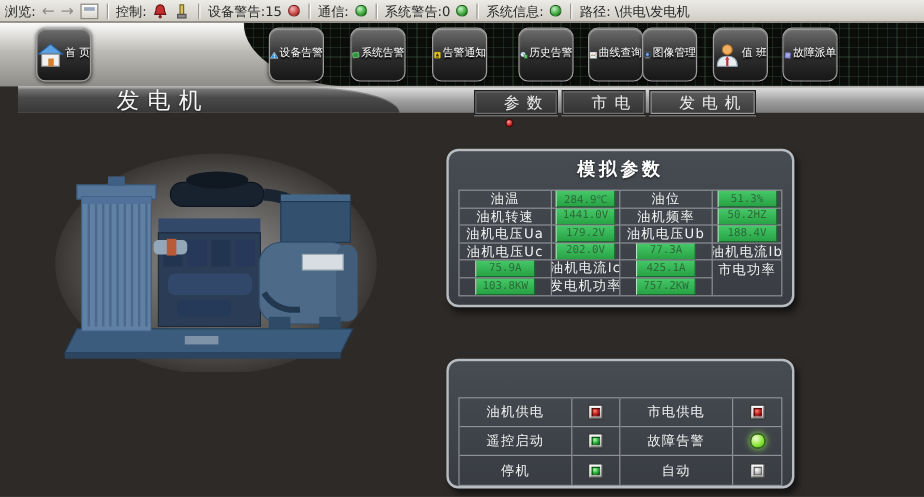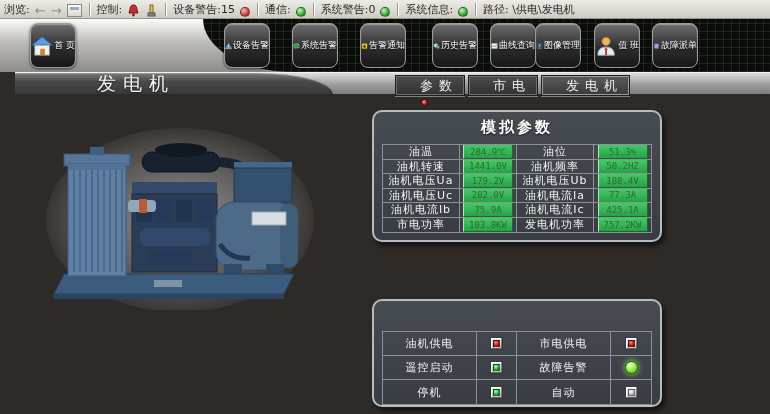--- a/index.html
+++ b/index.html
@@ -3,21 +3,21 @@
 <meta charset="utf-8">
 <style>
   * { margin:0; padding:0; box-sizing:border-box; }
   body { font-family:"DejaVu Sans","Liberation Sans",sans-serif; background:#555; }
   .screen { position:relative; width:770px; height:414px; overflow:hidden; background:#2d2a27; }
 
   
   .menubar { position:absolute; top:0; left:0; right:0; height:19px;
     background:linear-gradient(#ecebe6,#cfccc3); border-bottom:1px solid #98958c;
     display:flex; align-items:center; padding:0 4px; gap:7px; font-size:11px; color:#2a2a2a; white-space:nowrap; }
-  .mb-group { display:flex; align-items:flex-end; gap:5px; }
+  .mb-group { display:flex; align-items:center; gap:5px; }
   .mb-sep { width:1px; height:13px; background:#9a9890; box-shadow:1px 0 0 #fff; }
   .mb-arrow { color:#8f8d86; font-size:13px; line-height:1; cursor:pointer; }
   .mb-winbtn { width:15px; height:13px; border:1px solid #8a887f; background:linear-gradient(#ffffff,#d8d5cc);
     position:relative; cursor:pointer; }
   .mb-winbtn::after { content:""; position:absolute; left:2px; top:2px; right:2px; height:3px; background:#9aa8c0; }
   .sphere { width:10px; height:10px; border-radius:50%; border:1px solid rgba(0,0,0,.35); }
   .sphere.green { background:radial-gradient(circle at 35% 30%, #c4f5c4, #2f9e2f 65%, #156615); }
   .sphere.red   { background:radial-gradient(circle at 35% 30%, #f6b8b8, #c23a3a 65%, #7d1d1d); }
   .mb-mini { width:13px; height:13px; }
 
@@ -54,21 +54,21 @@
     display:flex; align-items:center; justify-content:center; cursor:pointer; }
   .tab.active { background:linear-gradient(#5a5a5a,#3a3a3a); box-shadow:inset 0 0 0 1px #9b9b9b, 0 1px 0 rgba(255,255,255,.4); }
   .tab-alert-dot { position:absolute; left:421px; top:99px; width:7px; height:7px; border-radius:50%;
     background:radial-gradient(circle at 35% 30%, #ff9d9d, #cc2020 60%, #7a0f0f); border:1px solid #4c0808; }
 
   
   .panel { position:absolute; left:372px; width:290px;
     background:linear-gradient(#474c52,#393d43);
     border:2px solid #b7bcc0; border-radius:10px;
     box-shadow:3px 4px 5px rgba(0,0,0,.55); }
-  .panel.analog { top:110px; height:132px; }
+  .panel.analog { top:124px; height:132px; }
   .panel.status { top:299px; height:108px; }
   .panel-title { text-align:center; color:#fff; font-size:15px; font-weight:bold;
     letter-spacing:3px; margin-top:6px; text-shadow:0 1px 2px rgba(0,0,0,.7); }
   .grid-table { position:absolute; left:8px; right:8px; border:1px solid #8d9094; display:grid; }
   .analog-table { top:32px; bottom:7px; grid-template-columns:1fr 57px 1fr 57px; grid-auto-rows:1fr; }
   .status-table { top:30px; bottom:0; grid-template-columns:1fr 40px 1fr 40px; grid-auto-rows:1fr; }
   .cell { border-right:1px solid #8d9094; border-bottom:1px solid #8d9094;
     display:flex; align-items:center; justify-content:center; overflow:hidden; }
   .grid-table .cell:nth-child(4n) { border-right:none; }
   .analog-table .cell:nth-last-child(-n+4) { border-bottom:none; }
@@ -360,23 +360,20 @@
           <span class="value-box">188.4V</span>
         </div>
 
       <div class="cell">
           <span class="p-label">油机电压Uc</span>
         </div>
       <div class="cell">
           <span class="value-box">202.0V</span>
         </div>
       <div class="cell">
-          <span class="p-label">油机电流Ia</span>
-        </div>
-      <div class="cell">
           <span class="value-box">77.3A</span>
         </div>
 
       <div class="cell">
           <span class="p-label">油机电流Ib</span>
         </div>
       <div class="cell">
           <span class="value-box">75.9A</span>
         </div>
       <div class="cell">

